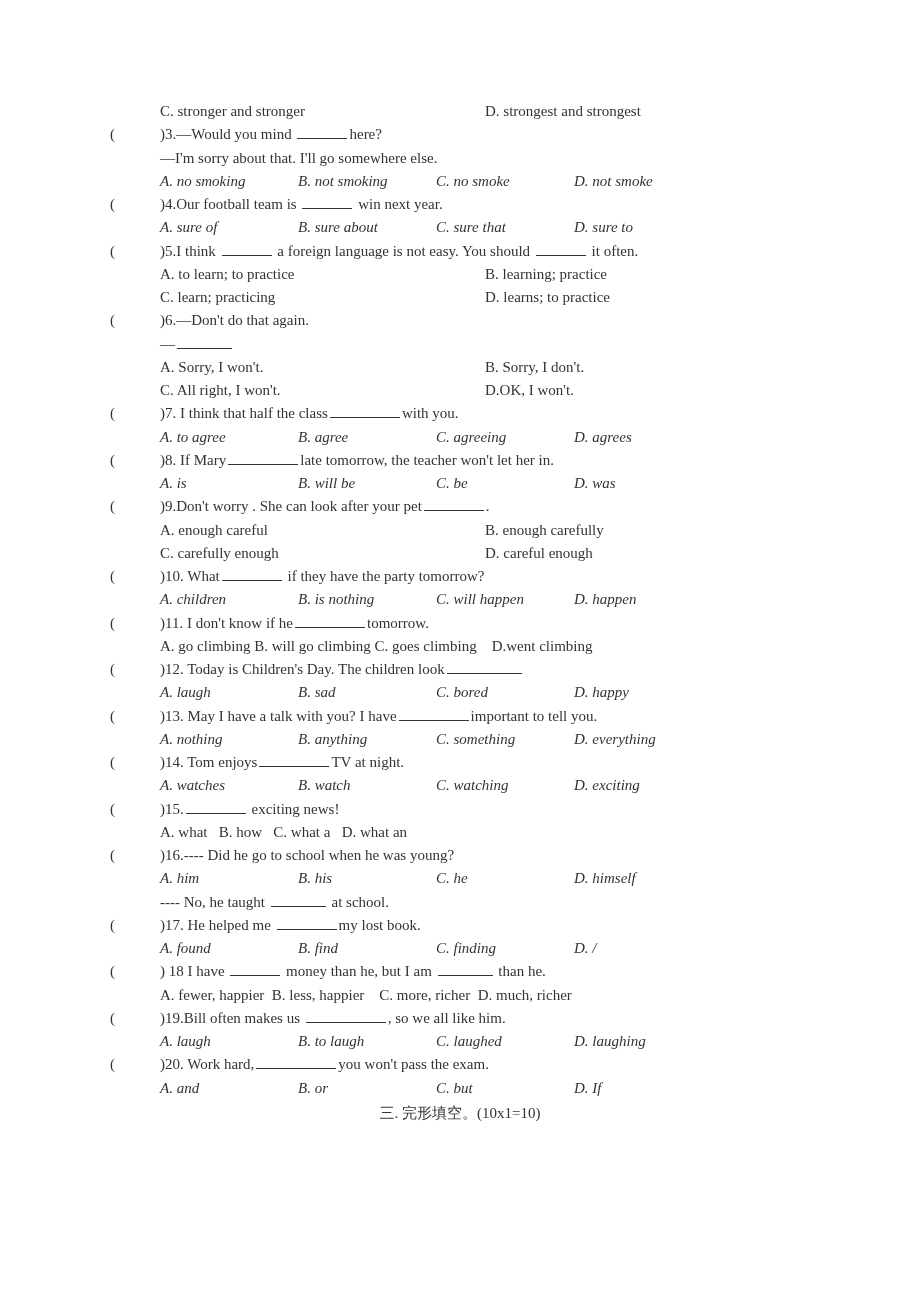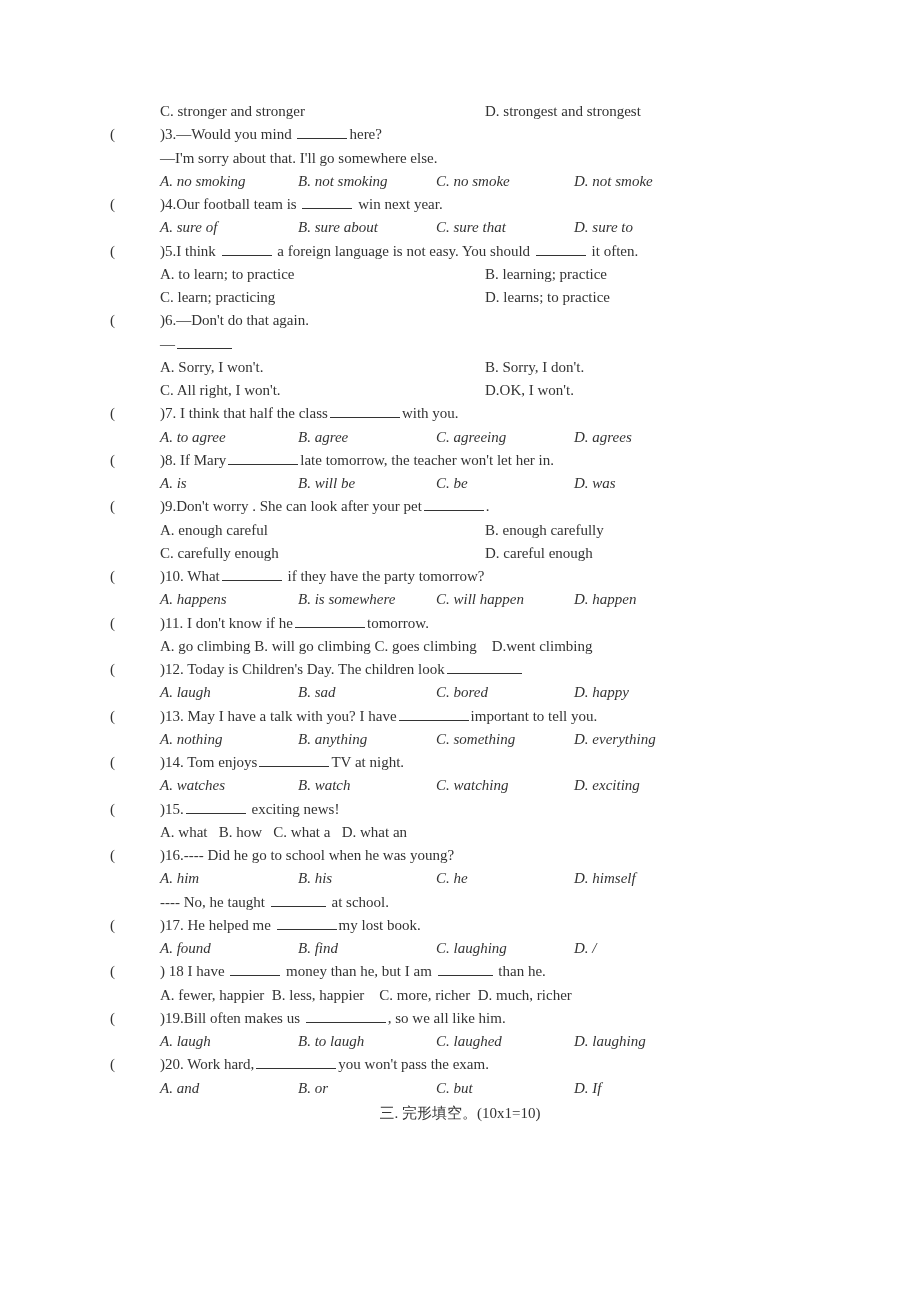--- a/index.html
+++ b/index.html
@@ -175,22 +175,22 @@
     <span class="half">D. careful enough</span>
   </div>
 
   <div class="row">
     <span class="paren">(&nbsp;&nbsp;&nbsp;</span>
     <span class="qbody">
       <span>)10. What</span><span class="blank b60"></span><span> if they have the party tomorrow?</span>
     </span>
   </div>
   <div class="sub opts">
-    <span class="opt">A. happens</span>
-    <span class="opt">B. is somewhere</span>
+    <span class="opt">A. children</span>
+    <span class="opt">B. is nothing</span>
     <span class="opt">C. will happen</span>
     <span class="opt">D. happen</span>
   </div>
 
   <div class="row">
     <span class="paren">(&nbsp;&nbsp;&nbsp;</span>
     <span class="qbody">
       <span>)11. I don't know if he</span><span class="blank b70"></span><span>tomorrow.</span>
     </span>
   </div>
@@ -269,21 +269,21 @@
 
   <div class="row">
     <span class="paren">(&nbsp;&nbsp;&nbsp;</span>
     <span class="qbody">
       <span>)17. He helped me </span><span class="blank b60"></span><span>my lost book.</span>
     </span>
   </div>
   <div class="sub opts">
     <span class="opt">A. found</span>
     <span class="opt">B. find</span>
-    <span class="opt">C. laughing</span>
+    <span class="opt">C. finding</span>
     <span class="opt">D. /</span>
   </div>
 
   <div class="row">
     <span class="paren">(&nbsp;&nbsp;&nbsp;</span>
     <span class="qbody">
       <span>) 18 I have </span><span class="blank b50"></span><span> money than he, but I am </span><span class="blank b55"></span><span> than he.</span>
     </span>
   </div>
   <div class="sub">

